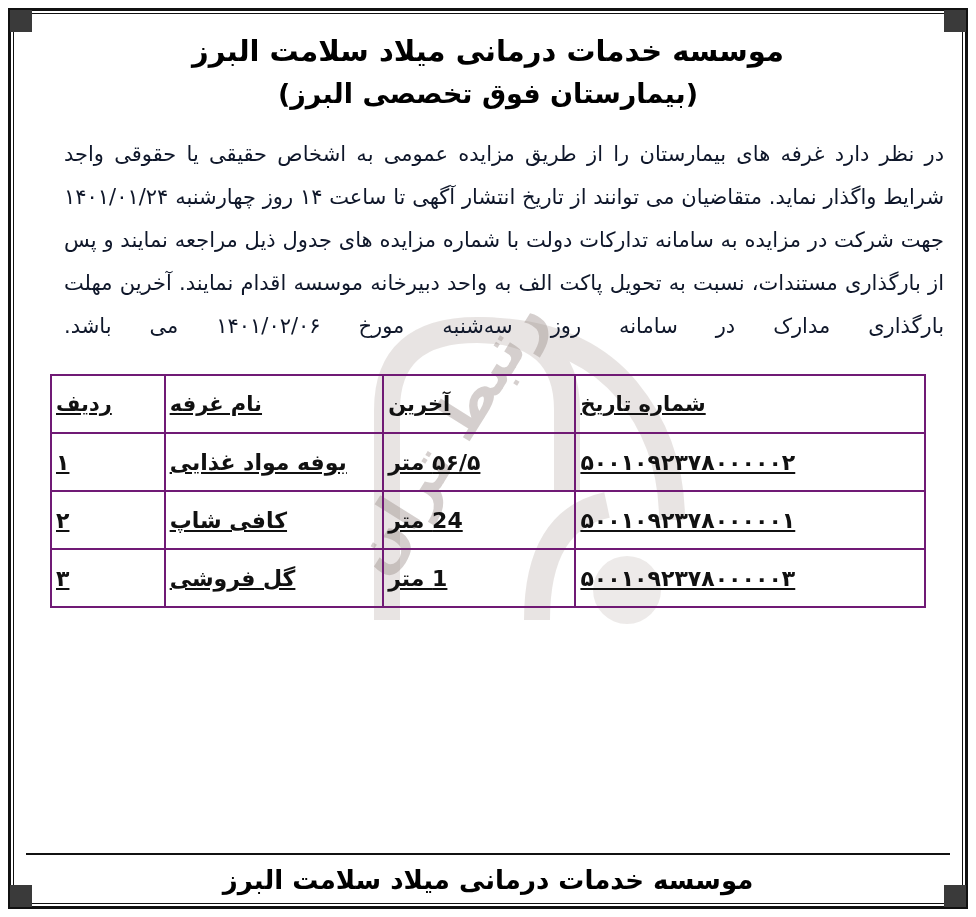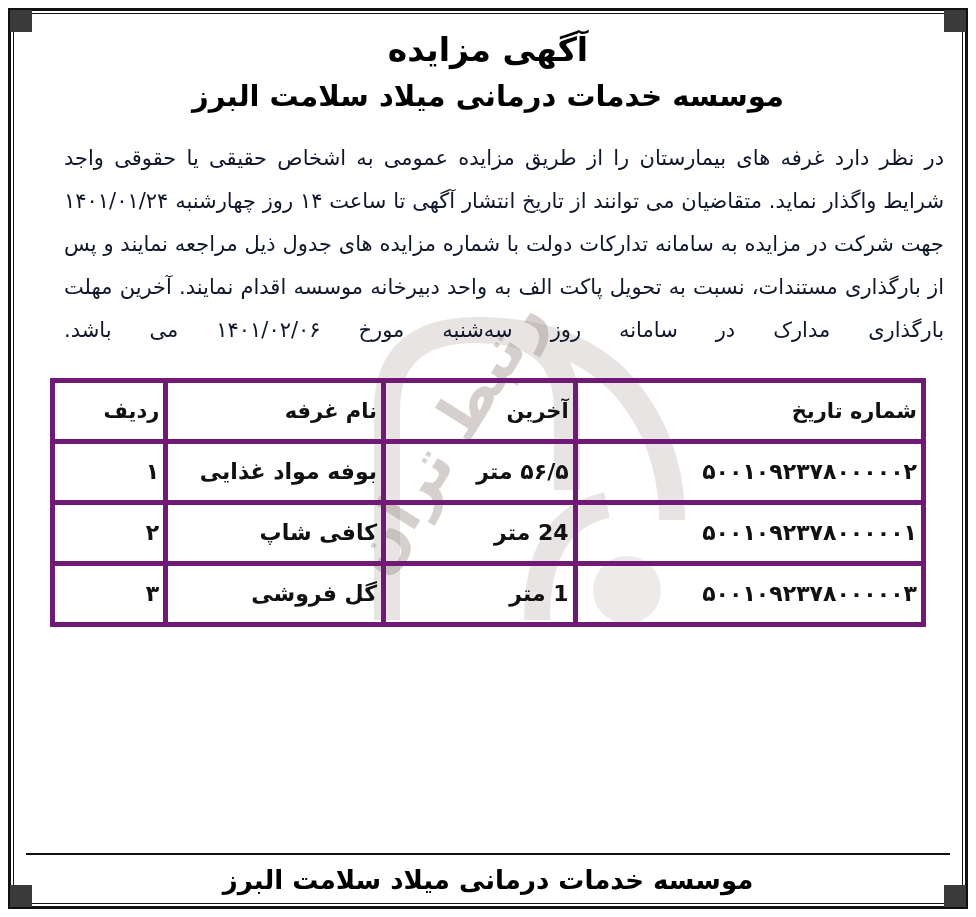--- a/index.html
+++ b/index.html
@@ -109,28 +109,29 @@
 
   table.auction {
     direction: rtl;
     border-collapse: collapse;
     width: calc(100% - 48px);
     margin: 26px auto 0 auto;
     table-layout: fixed;
   }
   table.auction th,
   table.auction td {
-    border: 5px solid #701a75;
-    text-align: right;
+    border: 2px solid #701a75;
+    text-align: left;
     font-size: 22px;
     font-weight: bold;
     color: #111;
     height: 52px;
     padding: 2px 4px;
     background: transparent;
+    text-decoration: underline;
   }
   table.auction th { font-size: 21px; }
   col.c-row    { width: 13%; }
   col.c-name   { width: 25%; }
   col.c-area   { width: 22%; }
   col.c-number { width: 40%; }
 
   .footer-band {
     position: absolute;
     left: 0;
@@ -196,22 +197,22 @@
         <path d="M210 330 Q210 230 280 215"></path>
       </g>
       <circle cx="300" cy="300" r="34" fill="#b5a9a4" opacity="0.8"></circle>
     </svg>
     <div class="wm-text">رتبط تران</div>
   </div>
 
   <div class="content">
 
     <div class="title-block">
-      <div class="title-1">آگهی مزایده</div>
       <div class="title-2">موسسه خدمات درمانی میلاد سلامت البرز</div>
+      <div class="title-3">(بیمارستان فوق تخصصی البرز)</div>
     </div>
 
     <div class="body-text">در نظر دارد غرفه های بیمارستان را از طریق مزایده عمومی به اشخاص حقیقی یا حقوقی واجد شرایط واگذار نماید. متقاضیان می توانند از تاریخ انتشار آگهی تا ساعت ۱۴ روز چهارشنبه ۱۴۰۱/۰۱/۲۴ جهت شرکت در مزایده به سامانه تدارکات دولت با شماره مزایده های جدول ذیل مراجعه نمایند و پس از بارگذاری مستندات، نسبت به تحویل پاکت الف به واحد دبیرخانه موسسه اقدام نمایند. آخرین مهلت بارگذاری مدارک در سامانه روز سه‌شنبه مورخ ۱۴۰۱/۰۲/۰۶ می باشد.</div>
 
 
     <table class="auction">
       <colgroup>
         <col class="c-number">
         <col class="c-area">
         <col class="c-name">

